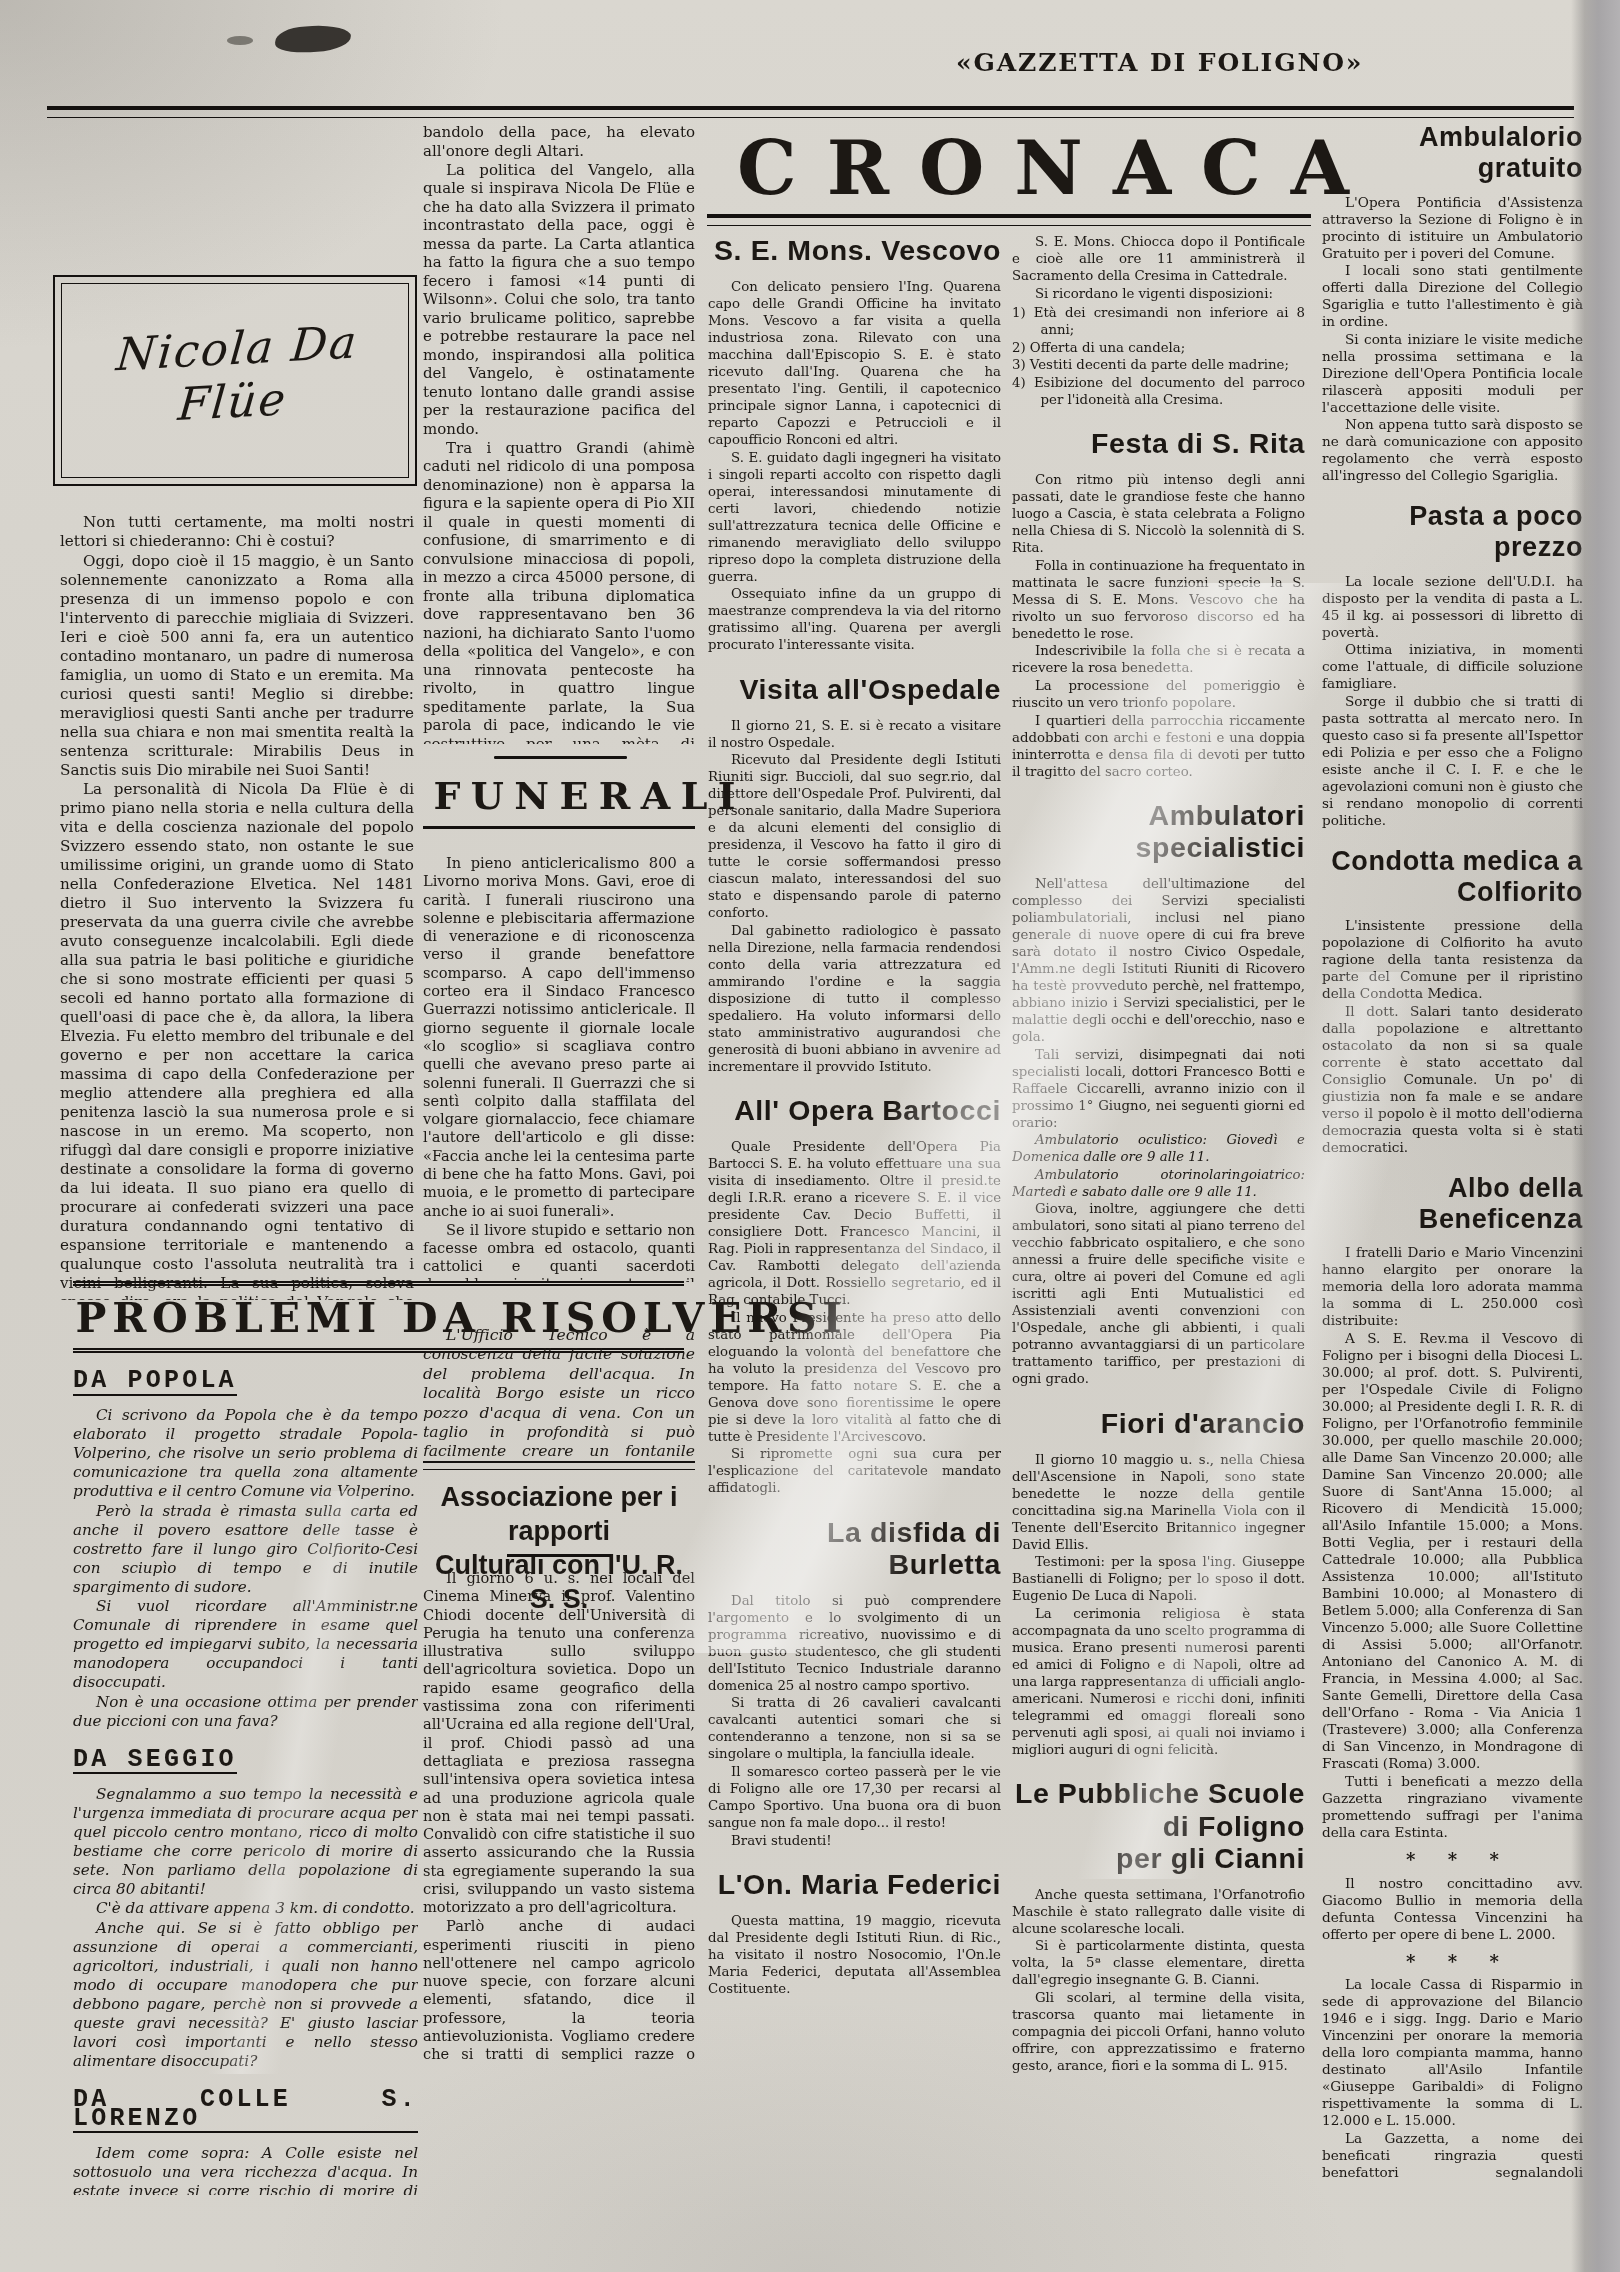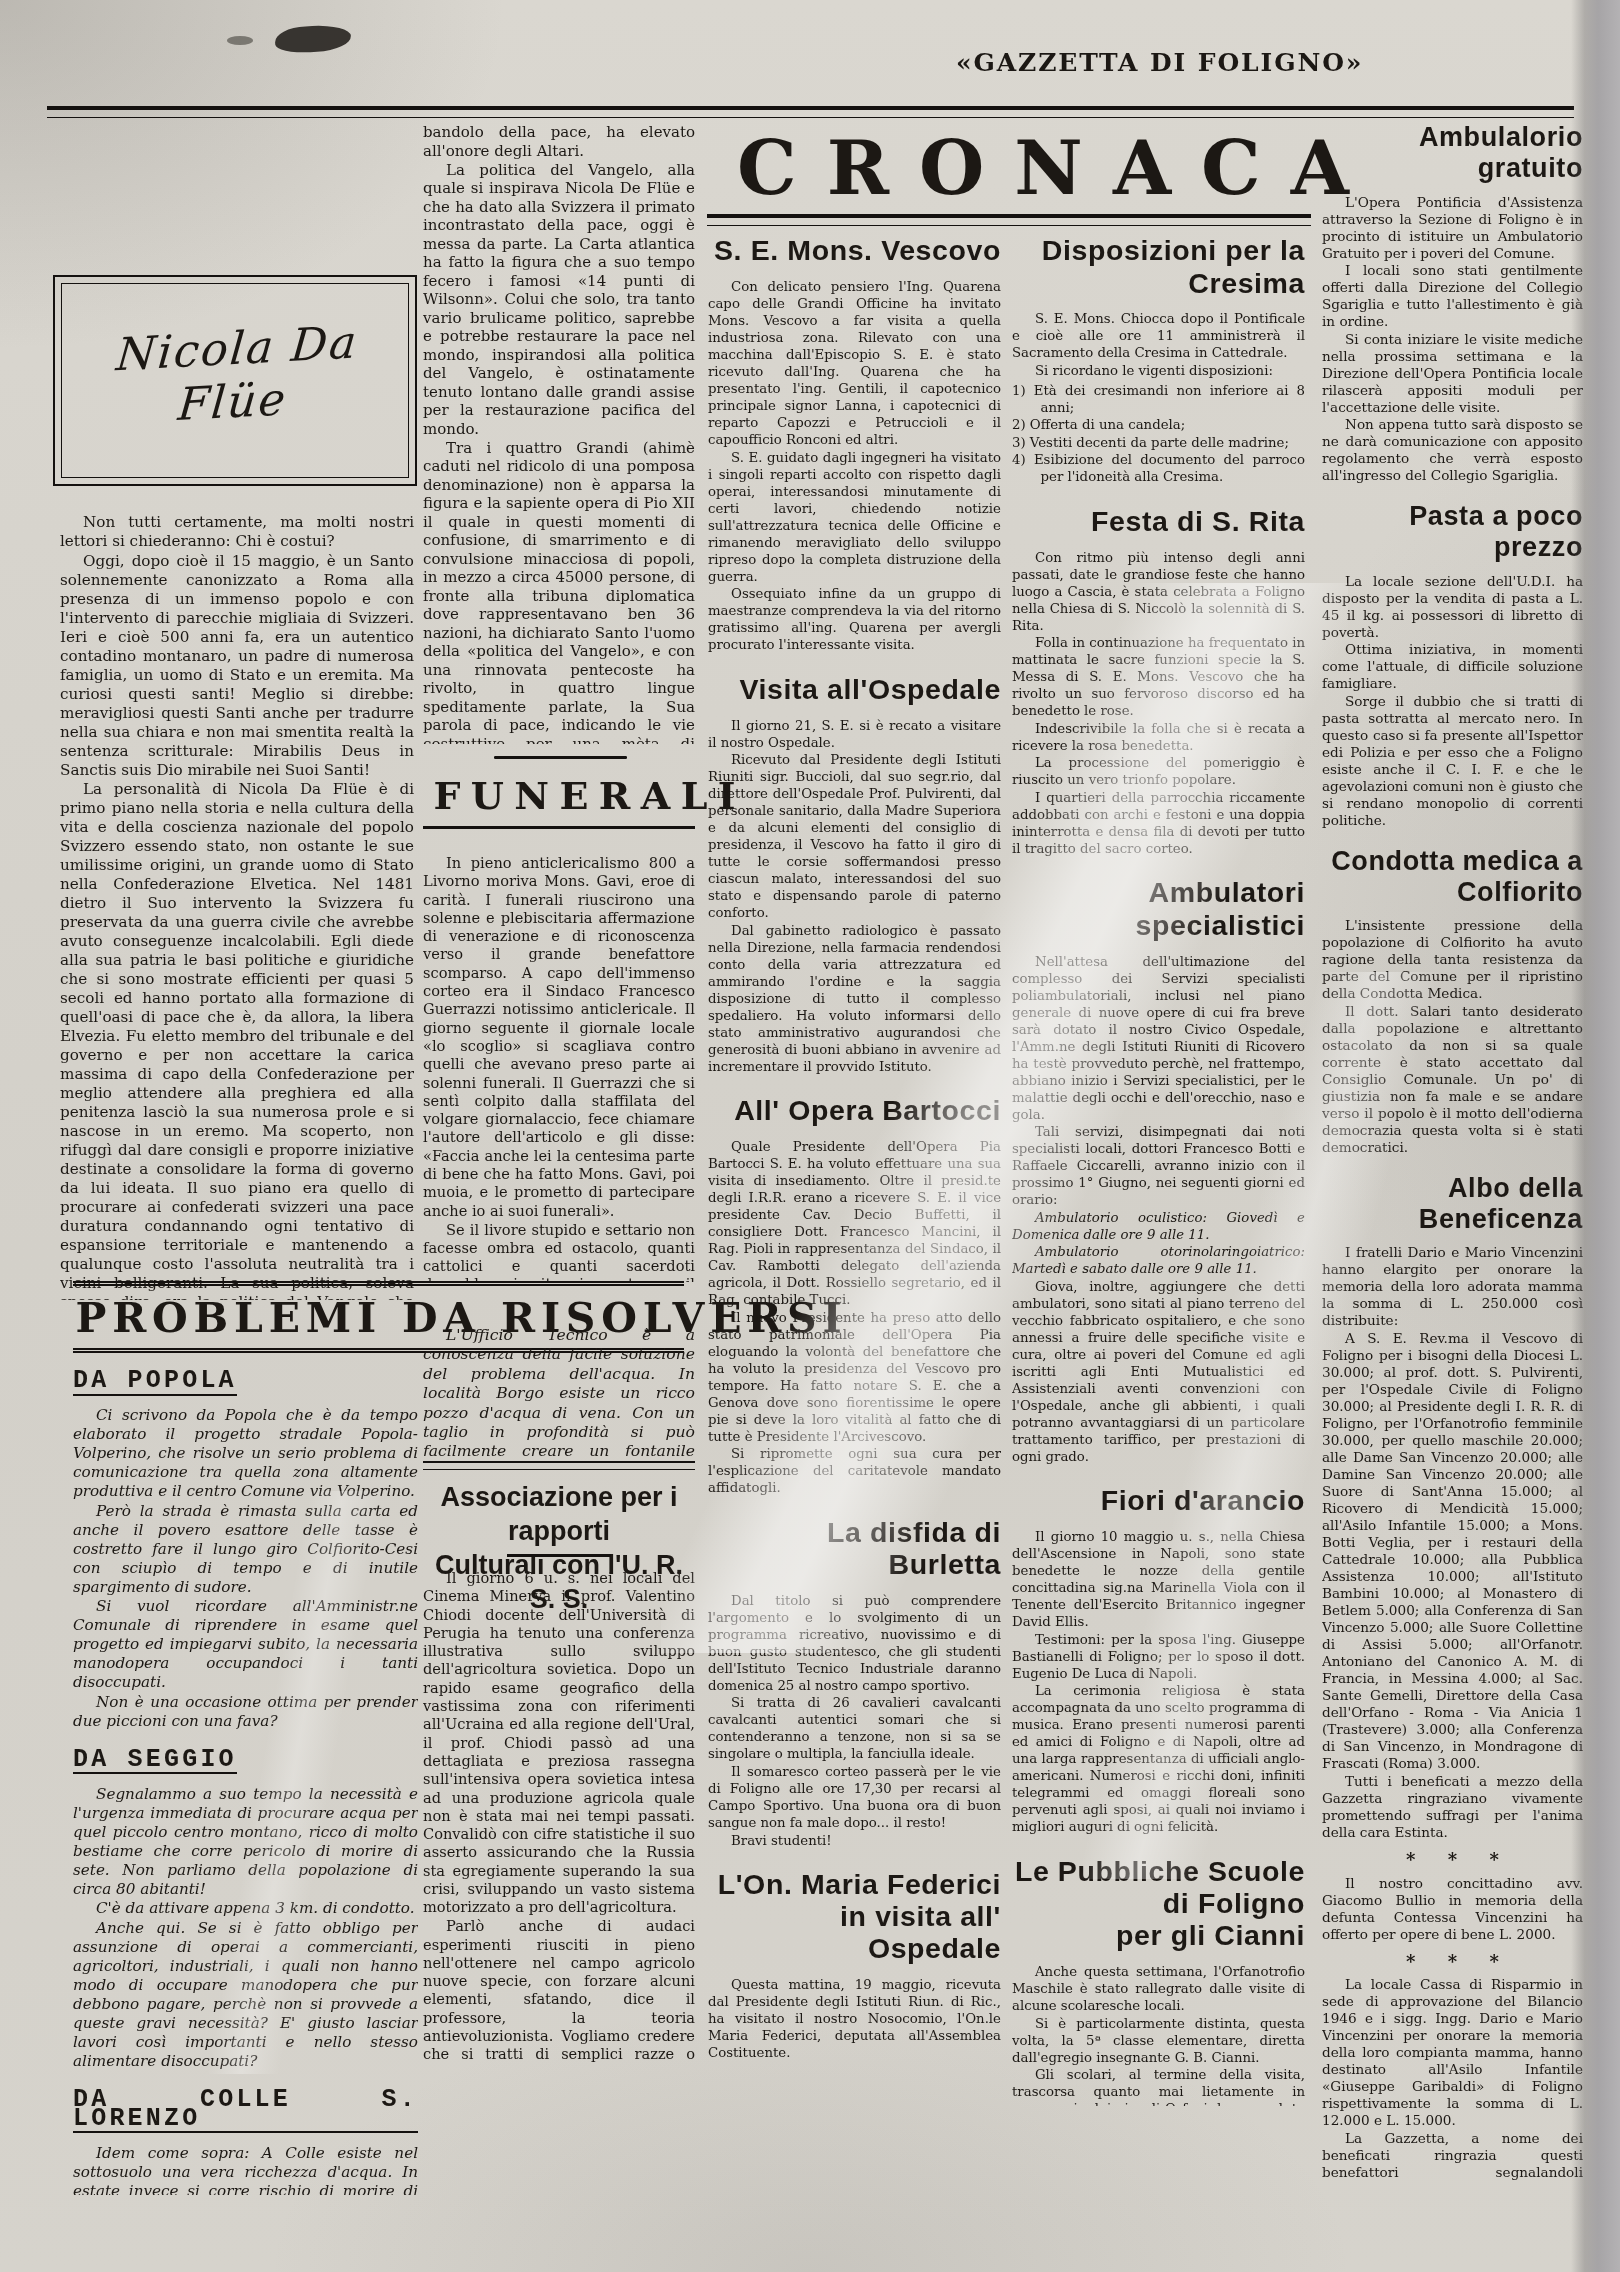--- a/index.html
+++ b/index.html
@@ -140,28 +140,24 @@
       <p class="bp">Si ripromette ogni sua cura per l'esplicazione del caritatevole mandato affidatogli.</p>
       <div class="art-h">
         <div>La disfida di Burletta</div>
       </div>
       <p class="bp">Dal titolo si può comprendere l'argomento e lo svolgimento di un programma ricreativo, nuovissimo e di buon gusto studentesco, che gli studenti dell'Istituto Tecnico Industriale daranno domenica 25 al nostro campo sportivo.</p>
       <p class="bp">Si tratta di 26 cavalieri cavalcanti cavalcanti autentici somari che si contenderanno a tenzone, non si sa se singolare o multipla, la fanciulla ideale.</p>
       <p class="bp">Il somaresco corteo passerà per le vie di Foligno alle ore 17,30 per recarsi al Campo Sportivo. Una buona ora di buon sangue non fa male dopo... il resto!</p>
       <p class="bp">Bravi studenti!</p>
       <div class="art-h">
         <div>L'On. Maria Federici</div>
-        <div>in visita all' Ospedale</div>
       </div>
       <p class="bp">Questa mattina, 19 maggio, ricevuta dal Presidente degli Istituti Riun. di Ric., ha visitato il nostro Nosocomio, l'On.le Maria Federici, deputata all'Assemblea Costituente.</p>
     </div>
   <div class="abs txtcol colD">
-      <div class="art-h">
-        <div>Disposizioni per la Cresima</div>
-      </div>
       <p class="bp">S. E. Mons. Chiocca dopo il Pontificale e cioè alle ore 11 amministrerà il Sacramento della Cresima in Cattedrale.</p>
       <p class="bp">Si ricordano le vigenti disposizioni:</p>
       <div class="numlist">
         <div class="li">1)  Età dei cresimandi non inferiore ai 8 anni;</div>
         <div class="li">2)  Offerta di una candela;</div>
         <div class="li">3)  Vestiti decenti da parte delle madrine;</div>
         <div class="li">4)  Esibizione del documento del parroco per l'idoneità alla Cresima.</div>
       </div>
       <div class="art-h">
         <div>Festa di S. Rita</div>

